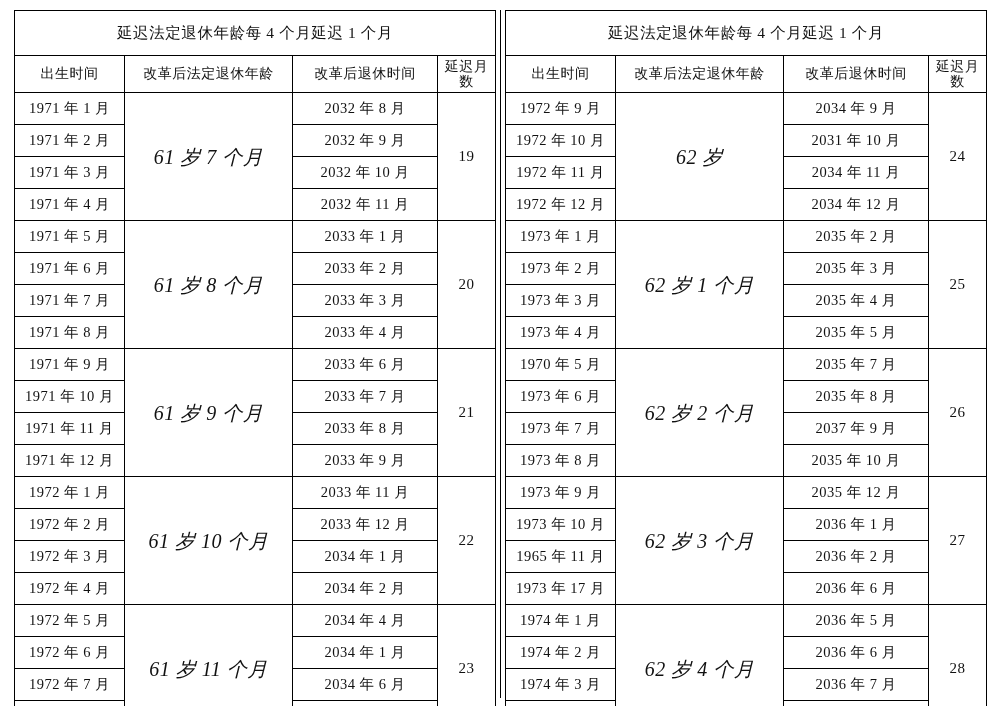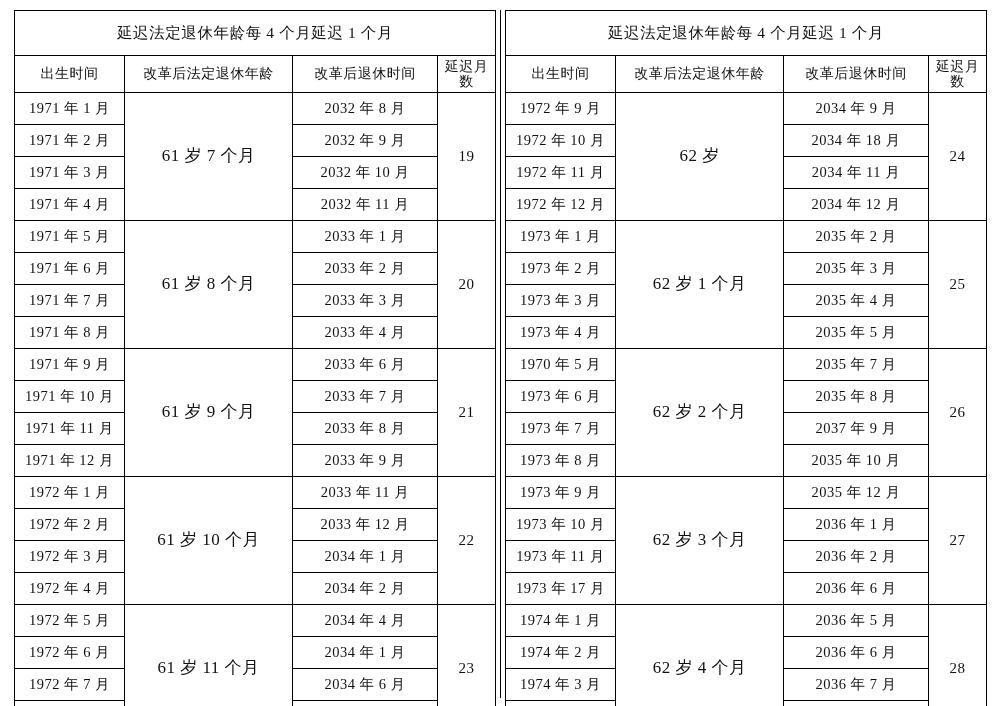--- a/index.html
+++ b/index.html
@@ -72,22 +72,23 @@
     font-size: 14px;
     letter-spacing: 0.5px;
     height: 36px;
   }
   .cell {
     font-size: 14.5px;
     letter-spacing: 0.5px;
     height: 31px;
   }
   .merge {
-    font-size: 17px;
+    font-size: 20px;
     letter-spacing: 0.5px;
+    font-style: italic;
   }
   .num {
     font-size: 15px;
     margin-top: 16px;
   }
   col.c1 { width: 110px; }
   col.c2 { width: 168px; }
   col.c3 { width: 145px; }
   col.c4 { width: 58px; }
 </style>
@@ -232,21 +233,21 @@
               <th class="hdr-cell">延迟月数</th>
             </tr>
             <tr>
               <td class="cell">1972 年 9 月</td>
               <td class="cell merge" rowspan="4">62 岁</td>
               <td class="cell">2034 年 9 月</td>
               <td class="cell num" rowspan="4">24</td>
             </tr>
             <tr>
               <td class="cell">1972 年 10 月</td>
-              <td class="cell">2034 年 18 月</td>
+              <td class="cell">2031 年 10 月</td>
             </tr>
             <tr>
               <td class="cell">1972 年 11 月</td>
               <td class="cell">2034 年 11 月</td>
             </tr>
             <tr>
               <td class="cell">1972 年 12 月</td>
               <td class="cell">2034 年 12 月</td>
             </tr>
             <tr>
@@ -289,21 +290,21 @@
               <td class="cell">1973 年 9 月</td>
               <td class="cell merge" rowspan="4">62 岁 3 个月</td>
               <td class="cell">2035 年 12 月</td>
               <td class="cell num" rowspan="4">27</td>
             </tr>
             <tr>
               <td class="cell">1973 年 10 月</td>
               <td class="cell">2036 年 1 月</td>
             </tr>
             <tr>
-              <td class="cell">1973 年 11 月</td>
+              <td class="cell">1965 年 11 月</td>
               <td class="cell">2036 年 2 月</td>
             </tr>
             <tr>
               <td class="cell">1973 年 17 月</td>
               <td class="cell">2036 年 6 月</td>
             </tr>
             <tr>
               <td class="cell">1974 年 1 月</td>
               <td class="cell merge" rowspan="4">62 岁 4 个月</td>
               <td class="cell">2036 年 5 月</td>

